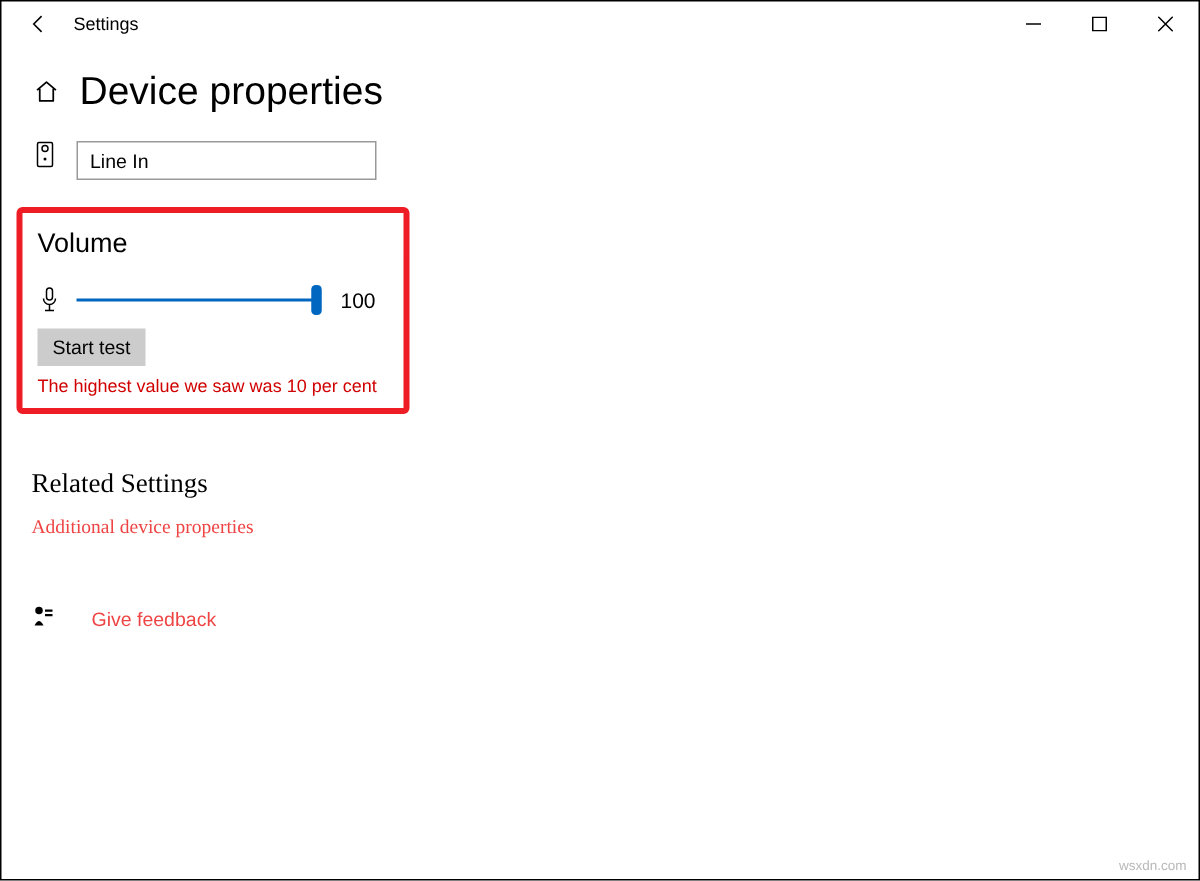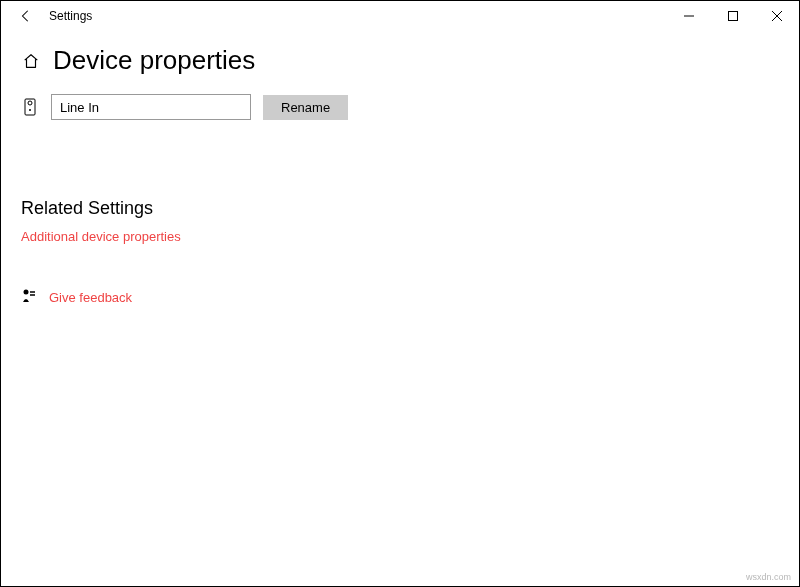--- a/index.html
+++ b/index.html
@@ -47,21 +47,21 @@
     .home-icon {
       width: 20px; height: 20px;
       display: flex; align-items: center; justify-content: center;
       margin-right: 12px;
     }
     .page-title {
       font-size: 26px;
       font-weight: 400;
     }
     .content { padding: 4px 20px; }
-    .name-row { display: flex; align-items: center; gap: 12px; margin-bottom: 18px; }
+    .name-row { display: flex; align-items: flex-start; gap: 12px; margin-bottom: 18px; }
     .device-icon { width: 18px; display:flex; justify-content:center; }
     .name-input {
       width: 200px;
       height: 26px;
       border: 1px solid #999;
       padding: 2px 8px;
       font-family: inherit;
       font-size: 13px;
     }
     .rename-btn {
@@ -100,25 +100,25 @@
       position: absolute; top: 50%; right: 0;
       width: 7px; height: 20px; border-radius: 3px;
       background: #0067c0; transform: translate(50%, -50%);
     }
     .volume-value { font-size: 14px; margin-left: 6px; }
     .start-test-btn {
       background: #ccc; border: none; padding: 5px 10px;
       font-size: 13px; cursor: pointer; margin-bottom: 6px;
     }
     .test-result { color: #d10000; font-size: 12px; }
-    .related { margin-top: 78px; }
+    .related { margin-top: 36px; font-family: Liberation Serif, serif; }
     .related .section-title { margin-bottom: 10px; }
     .link { color: #ef4444; font-size: 13px; cursor: pointer; }
     .feedback-row {
-      display: flex; align-items: center; gap: 12px;
+      display: flex; align-items: center; gap: 24px;
       margin-top: 44px;
     }
     .feedback-icon { width: 16px; }
     .watermark {
       position: absolute; bottom: 4px; right: 8px;
       font-size: 9px; color: #b8b8b8; margin-top: 11px;
     }
   </style>
 </head>
 <body>
@@ -162,24 +162,41 @@
 
   <div class="name-row">
     <span class="device-icon">
       <svg width="12" height="18" viewBox="0 0 12 18">
           <rect x="1" y="1" width="10" height="16" rx="1" stroke="#000" stroke-width="1" fill="none"></rect>
           <circle cx="6" cy="5" r="2" stroke="#000" stroke-width="1" fill="none"></circle>
           <circle cx="6" cy="12" r="1" fill="#000"></circle>
         </svg>
     </span>
     <input class="name-input" type="text" value="Line In" style="">
-    <button class="rename-btn">Rename</button>
-  </div>
-
-
+  </div>
+
+
+  <div class="highlight-box">
+    <div class="section-title">Volume</div>
+    <div class="volume-row">
+      <span class="mic-icon">
+        <svg width="12" height="18" viewBox="0 0 12 18">
+            <rect x="4" y="1" width="4" height="8" rx="2" stroke="#000" stroke-width="1" fill="none"></rect>
+            <path d="M2 8 a4 4 0 0 0 8 0 M6 12 V16 M3 16 H9" stroke="#000" stroke-width="1" fill="none"></path>
+          </svg>
+      </span>
+      <div class="slider-track">
+        <div class="slider-rail"></div>
+        <div class="slider-thumb"></div>
+      </div>
+      <span class="volume-value">100</span>
+    </div>
+    <button class="start-test-btn">Start test</button>
+    <div class="test-result">The highest value we saw was 10 per cent</div>
+  </div>
 
   <div class="related">
     <div class="section-title">Related Settings</div>
     <a class="link">Additional device properties</a>
   </div>
 
   <div class="feedback-row">
     <span class="feedback-icon">
       <svg width="16" height="16" viewBox="0 0 16 16">
           <circle cx="5" cy="4" r="2.5" fill="#000"></circle>

